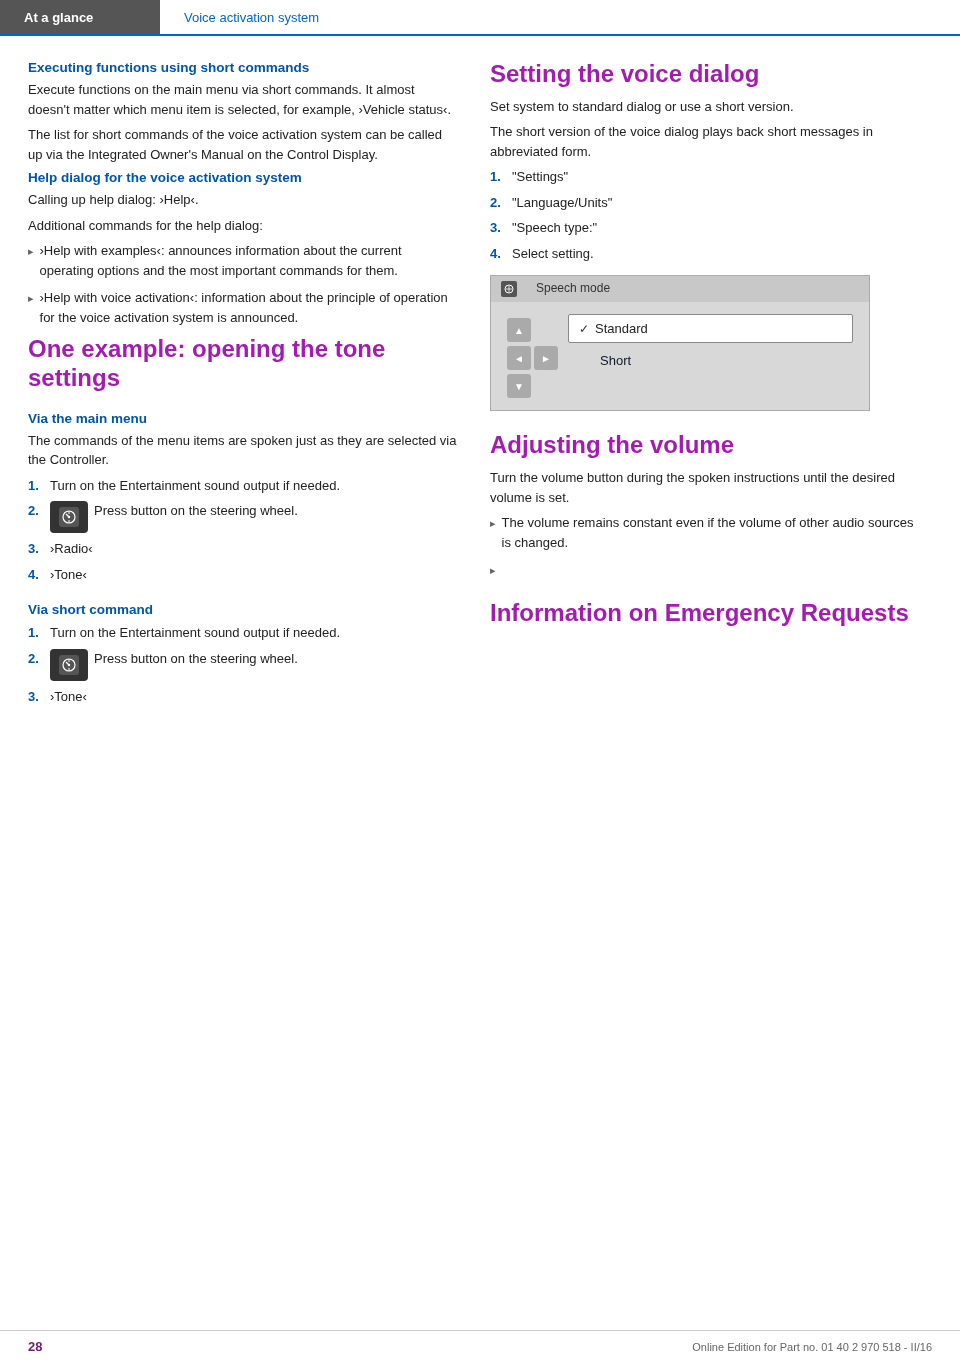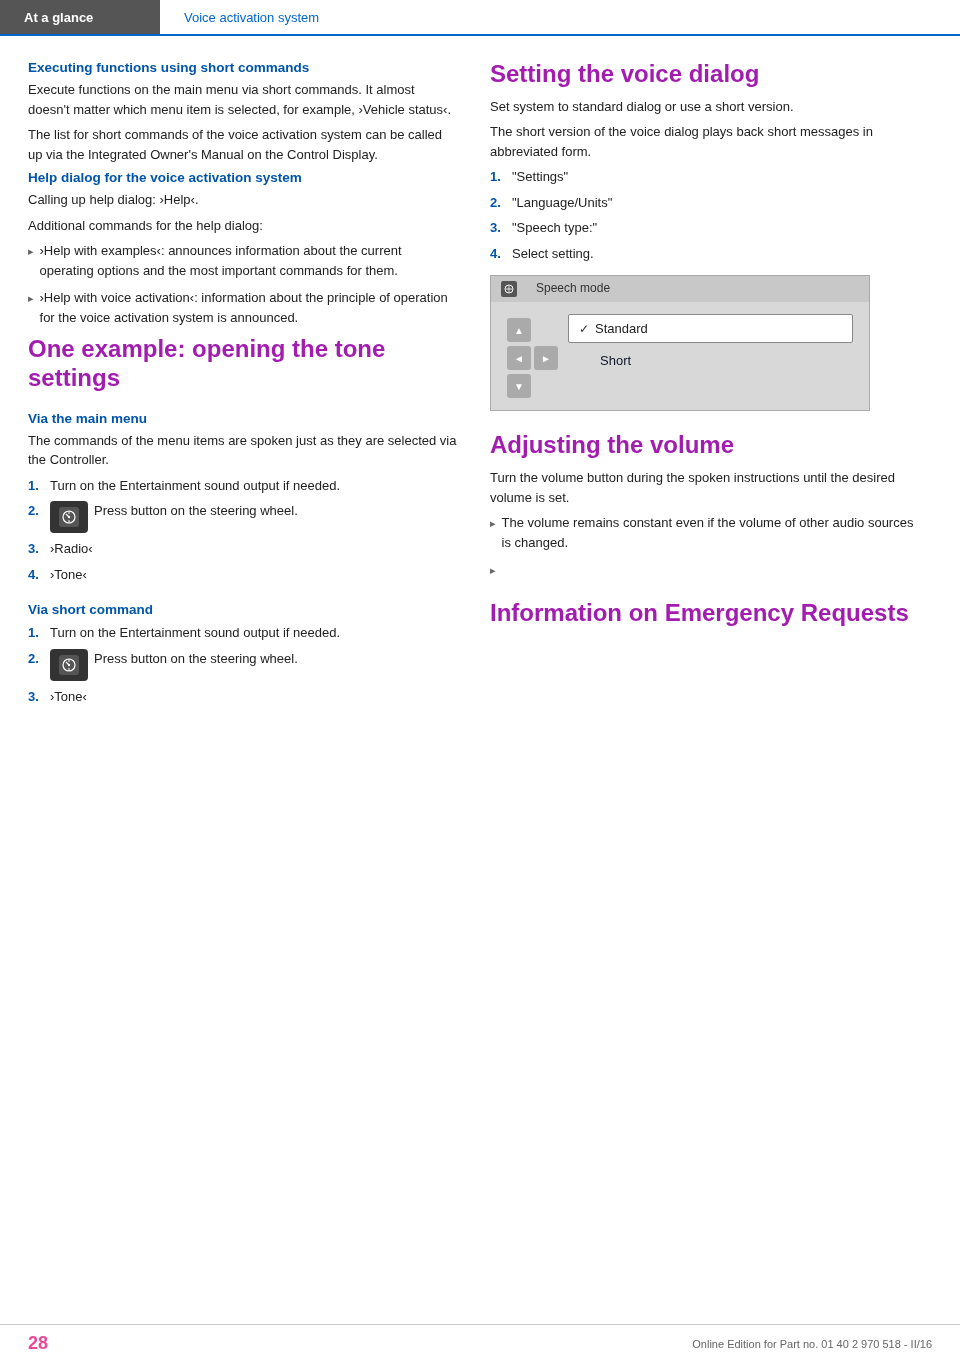--- a/index.html
+++ b/index.html
@@ -210,22 +210,22 @@
       border-top: 1px solid #ccc;
       padding: 8px 28px;
       display: flex;
       justify-content: space-between;
       align-items: center;
       background: #fff;
       font-size: 11px;
       color: #666;
     }
     .page-number {
-      font-size: 18px;
-      color: #ec4899;
+      font-size: 13px;
+      color: #701a75;
       font-weight: bold;
     }
   </style>
 </head>
 <body>
 
 <div class="header">
   <div class="header-left">
     <span>At a glance</span>
   </div>

